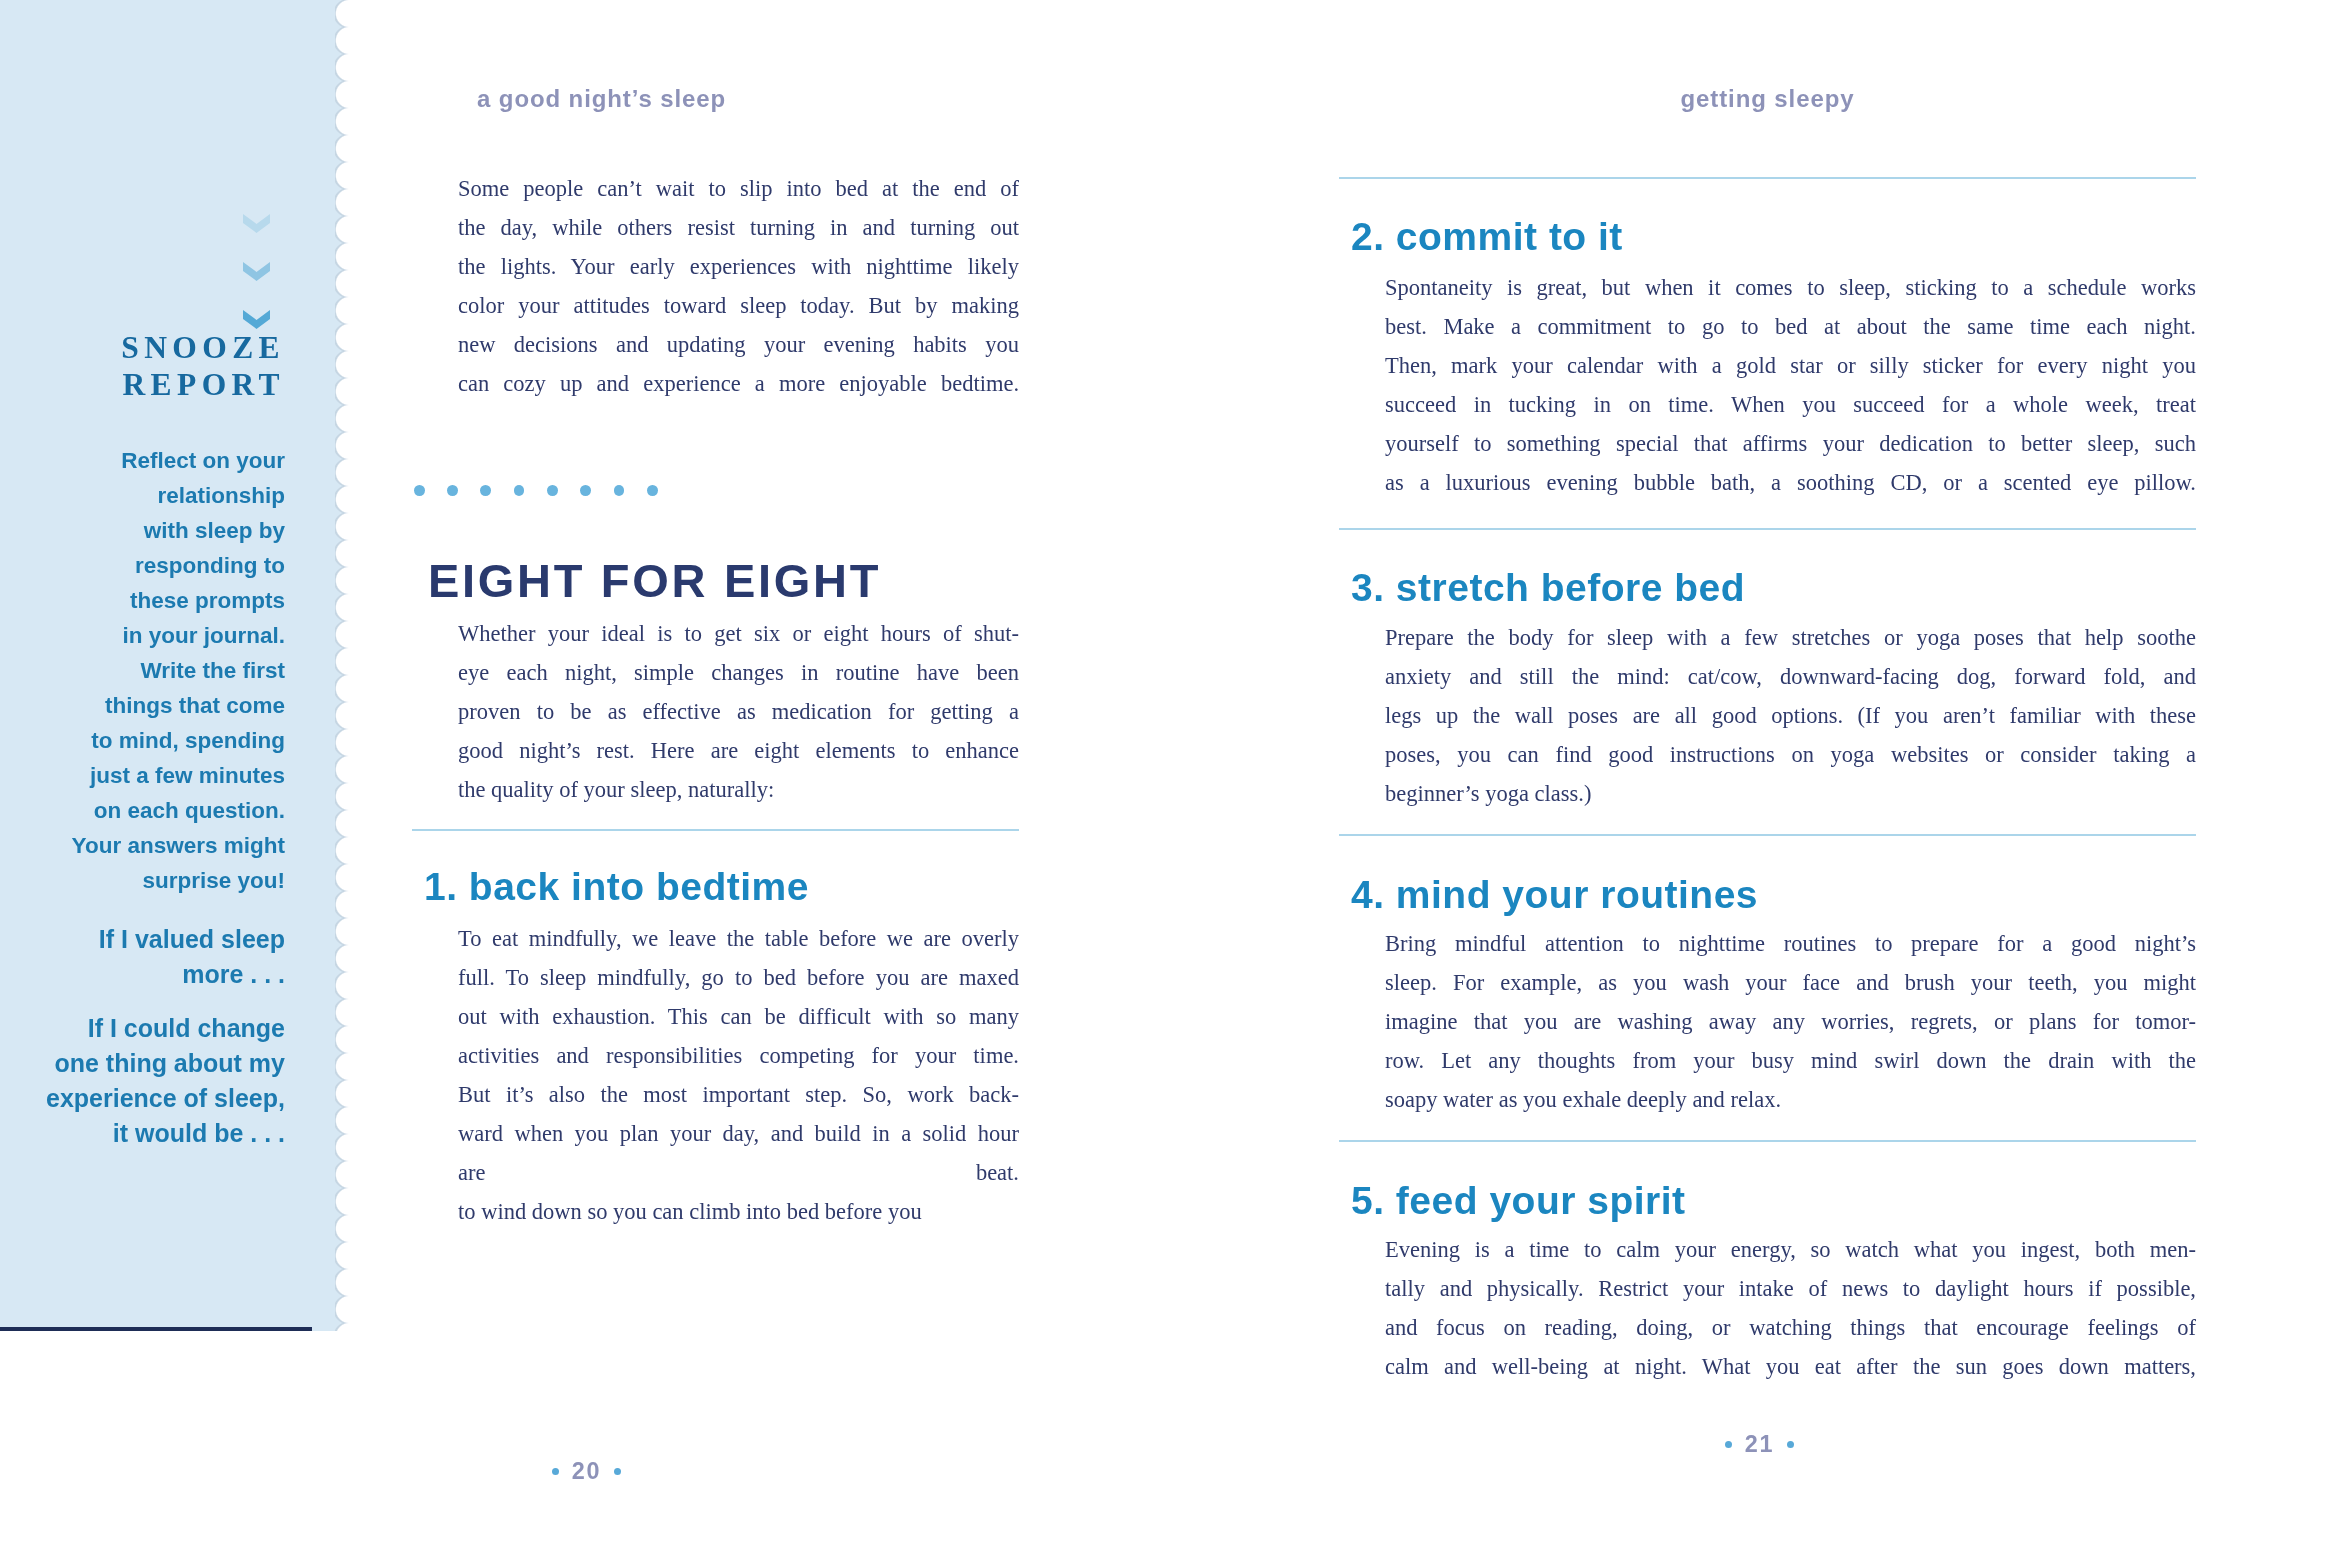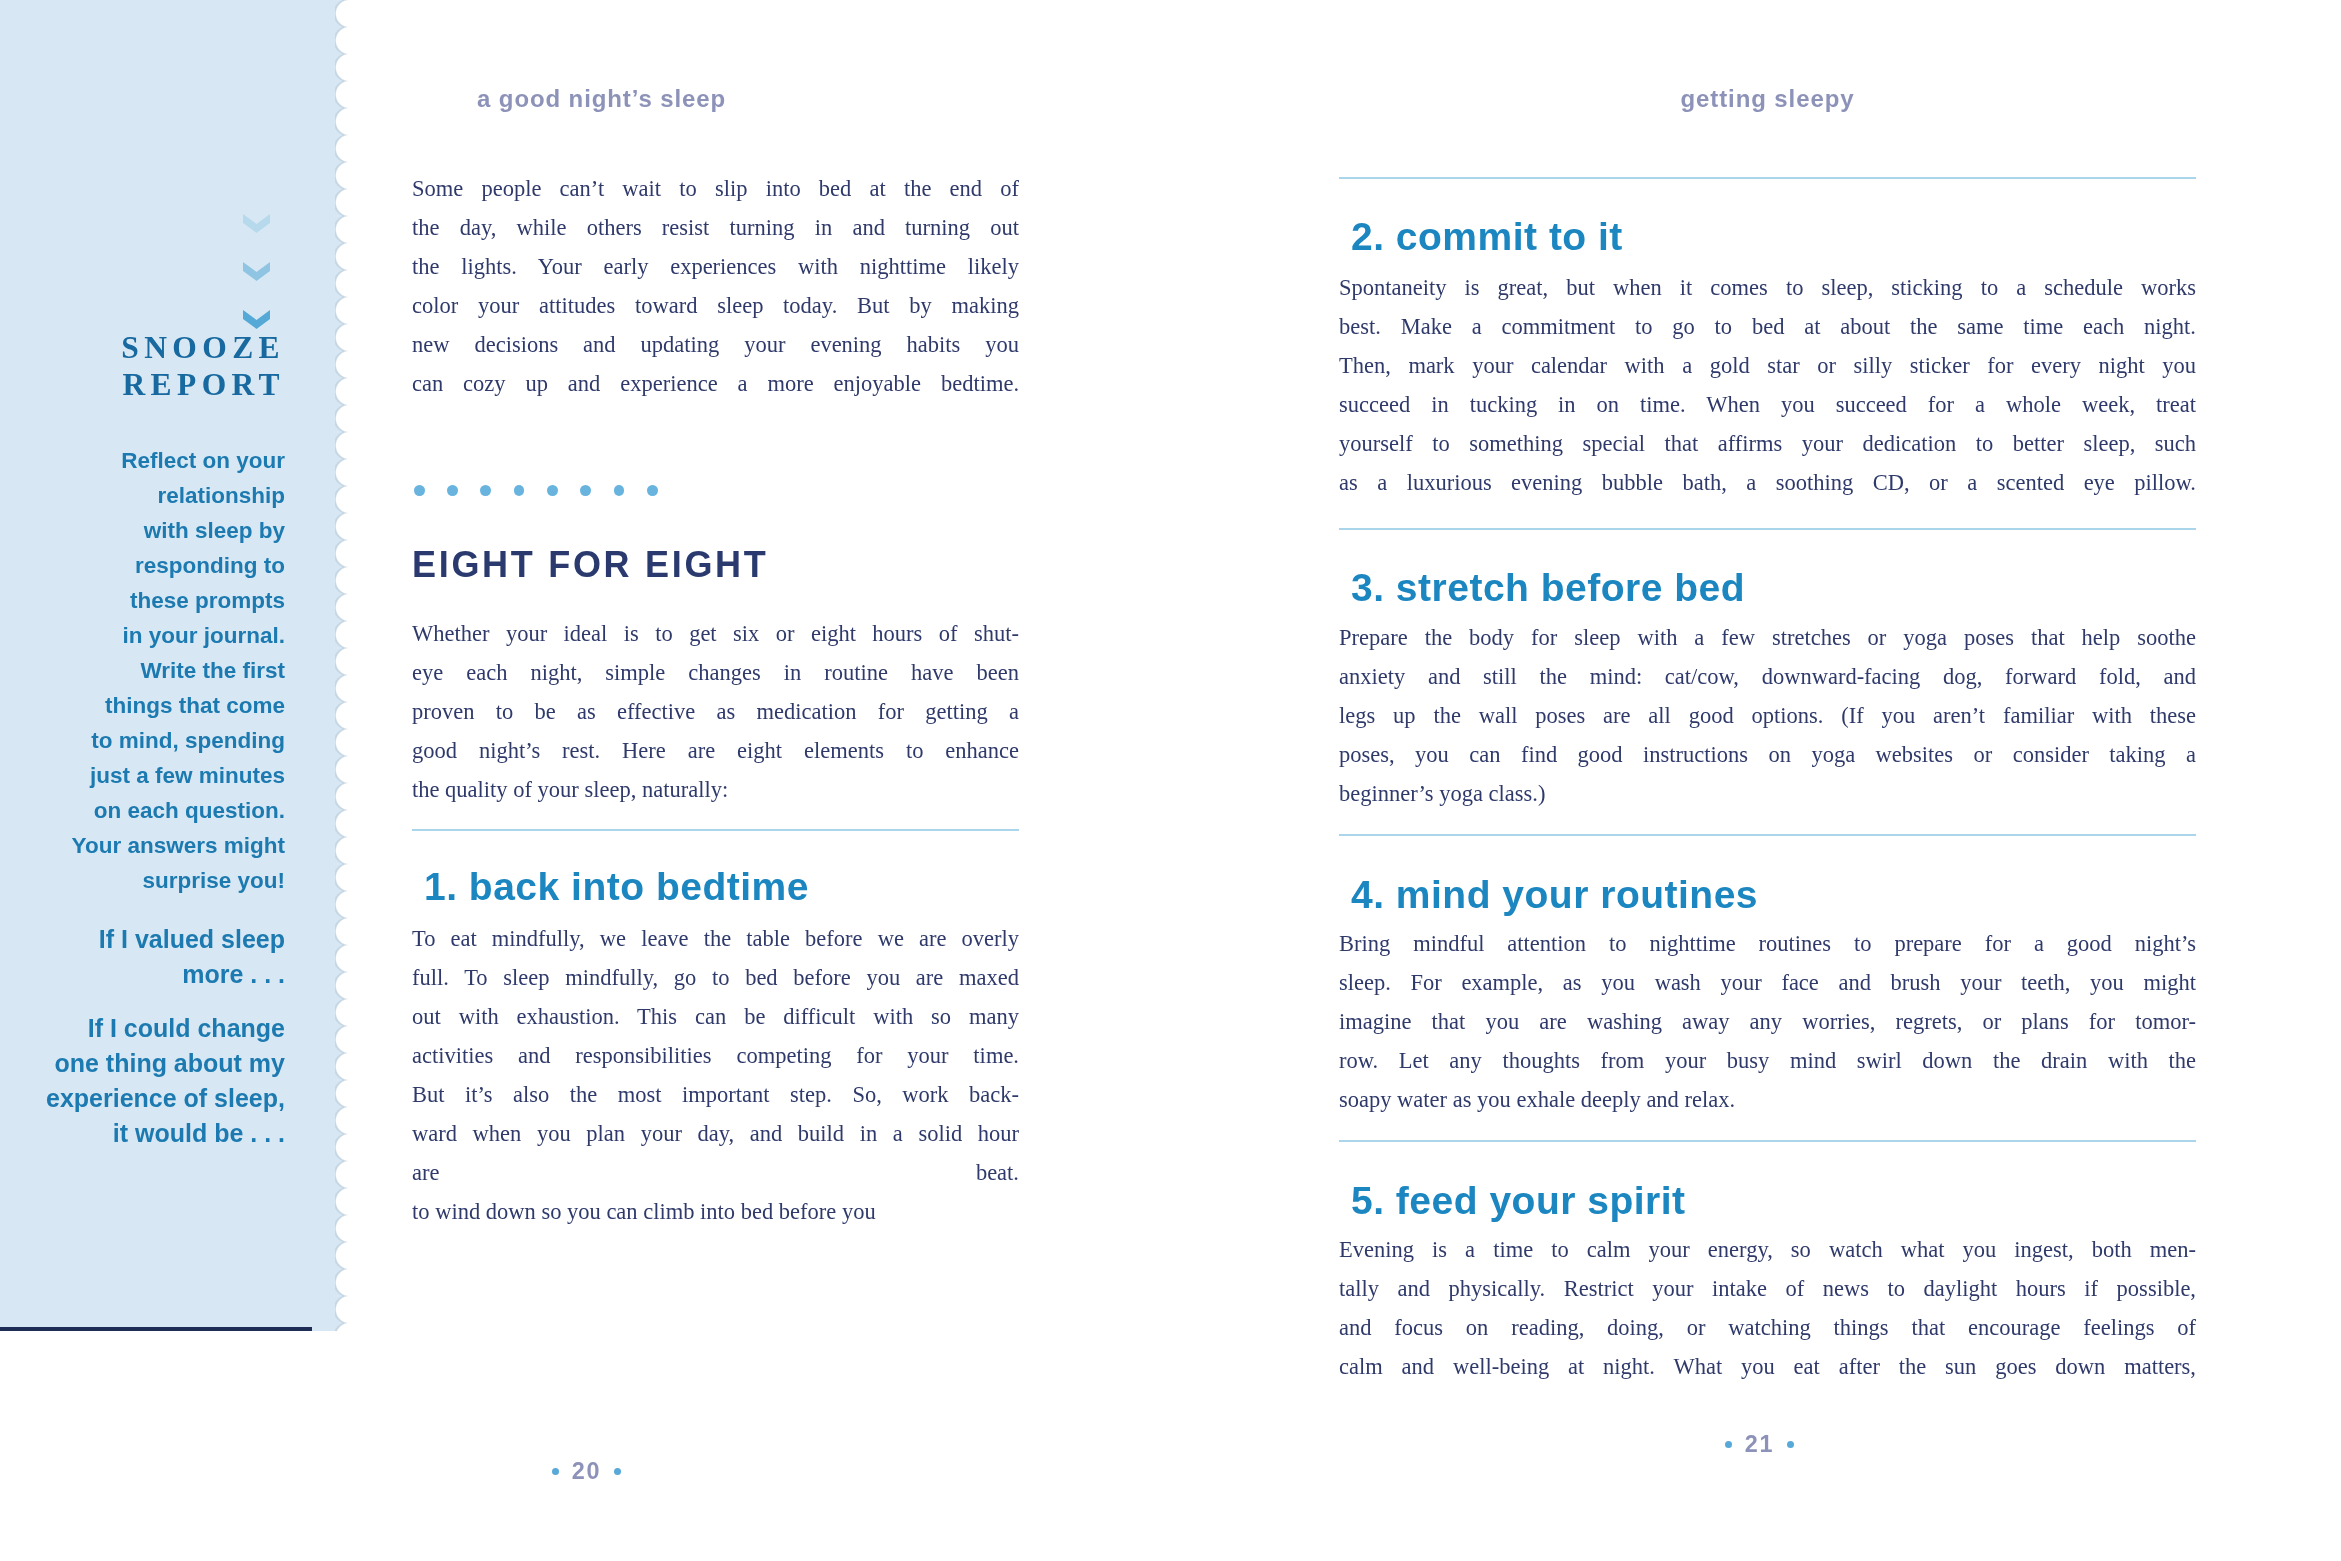--- a/index.html
+++ b/index.html
@@ -44,28 +44,28 @@
   .page{position:absolute;top:0;height:100%;}
   .page.left{left:412px;width:607px;}
   .page.right{left:1339px;width:857px;}
   .running-head{
     position:absolute;font-size:24px;font-weight:700;letter-spacing:0.9px;color:var(--muted_purple);
   }
   .rh-left{top:85px;left:65px;}
   .rh-right{top:85px;left:0;right:0;text-align:center;}
   .para{position:absolute;left:0;right:0;
     font-family:"Liberation Serif",serif;font-size:22.5px;line-height:39px;color:var(--body_ink);}
-  .para .line{text-align:justify;text-align-last:justify;}
+  .para .line{text-align:justify;text-align-last:justify;margin-left:46px;}
   .para .line:last-child{text-align-last:left;}
   .para.flush-last .line:last-child{text-align-last:justify;}
   .dots{position:absolute;top:485px;left:1.8px;height:10.8px;display:flex;column-gap:22.5px;}
   .dot{width:10.8px;height:10.8px;border-radius:50%;background:var(--dot_blue);}
   .chapter-title{
-    position:absolute;top:535px;left:0;margin:0;
-    font-size:36px;line-height:59px;font-weight:700;letter-spacing:2.7px;color:var(--title_ink);
+    position:absolute;top:535px;left:0;margin:16px;
+    font-size:47px;line-height:59px;font-weight:700;letter-spacing:2.7px;color:var(--title_ink);
   }
   .rule{position:absolute;left:0;right:0;height:1.8px;background:var(--rule_blue);}
   .sec-head{
     position:absolute;left:0;margin:12px;font-size:39px;line-height:50px;font-weight:700;
     letter-spacing:0.5px;color:var(--heading_blue);
   }
   .folio{
     position:absolute;display:flex;align-items:center;column-gap:12.6px;
     font-size:23.4px;font-weight:700;letter-spacing:1.8px;color:var(--muted_purple);
   }

